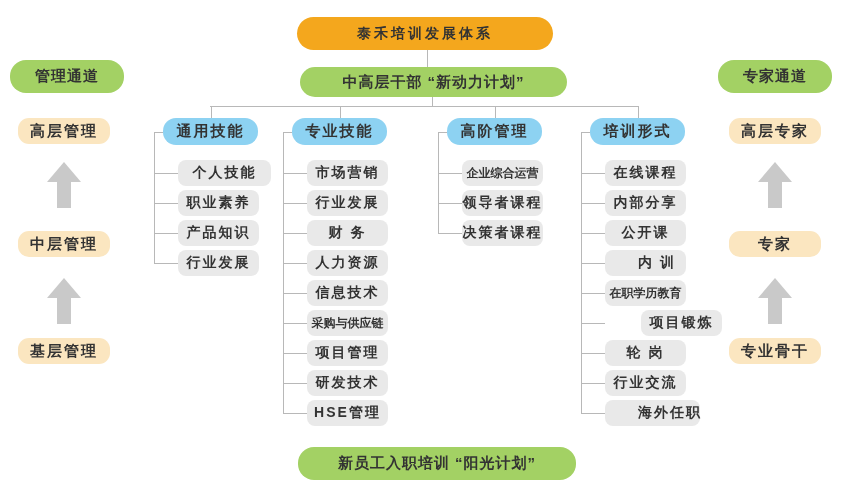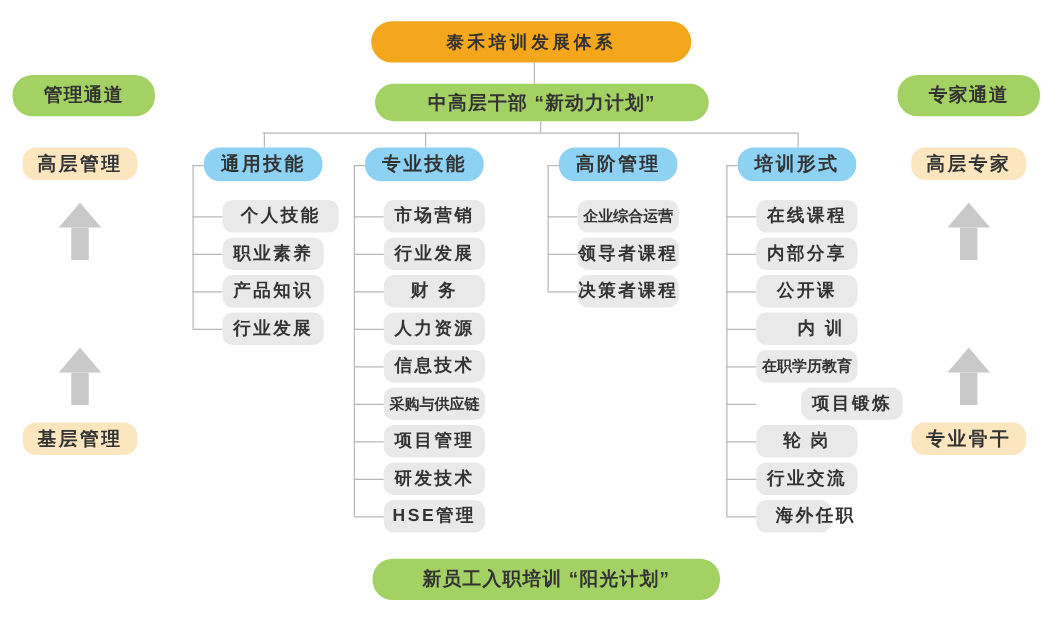--- a/index.html
+++ b/index.html
@@ -30,32 +30,34 @@
 
   <div class="box title-box" style="left:297px;top:17px;width:256px;height:33px;">泰禾培训发展体系</div>
   <div class="box green-box" style="left:300px;top:67px;width:267px;height:30px;">中高层干部 “新动力计划”</div>
 
   <div class="box green-box" style="left:10px;top:60px;width:114px;height:33px;">管理通道</div>
   <div class="box tan-box" style="left:18px;top:118px;width:92px;height:26px;">高层管理</div>
   <div class="up-arrow" style="left:47px;top:162px;">
     <div class="head"></div>
       <div class="shaft"></div>
   </div>
+  <div class="box tan-box" style="left:18px;top:231px;width:92px;height:26px;">中层管理</div>
   <div class="up-arrow" style="left:47px;top:278px;">
     <div class="head"></div>
       <div class="shaft"></div>
   </div>
   <div class="box tan-box" style="left:18px;top:338px;width:92px;height:26px;">基层管理</div>
 
   <div class="box green-box" style="left:718px;top:60px;width:114px;height:33px;">专家通道</div>
   <div class="box tan-box" style="left:729px;top:118px;width:92px;height:26px;">高层专家</div>
   <div class="up-arrow" style="left:758px;top:162px;">
     <div class="head"></div>
       <div class="shaft"></div>
   </div>
+  <div class="box tan-box" style="left:729px;top:231px;width:92px;height:26px;">专家</div>
   <div class="up-arrow" style="left:758px;top:278px;">
     <div class="head"></div>
       <div class="shaft"></div>
   </div>
   <div class="box tan-box" style="left:729px;top:338px;width:92px;height:26px;">专业骨干</div>
 
   <div id="tree">
       <div class="cline" style="left: 427px; top: 50px; width: 1px; height: 17px;"></div>
       <div class="cline" style="left: 432px; top: 97px; width: 1px; height: 9px;"></div>
       <div class="cline" style="left: 210px; top: 106px; width: 428px; height: 1px;"></div>
@@ -117,17 +119,17 @@
       <div class="box gray-box" style="left: 605px; top: 250px; width: 81px; height: 26px; padding-left: 23px;">内 训</div>
       <div class="cline" style="left: 581px; top: 293px; width: 24px; height: 1px;"></div>
       <div class="box gray-box small" style="left: 605px; top: 280px; width: 81px; height: 26px;">在职学历教育</div>
       <div class="cline" style="left: 581px; top: 323px; width: 24px; height: 1px;"></div>
       <div class="box gray-box" style="left: 605px; top: 310px; width: 81px; height: 26px; margin-left: 36px;">项目锻炼</div>
       <div class="cline" style="left: 581px; top: 353px; width: 24px; height: 1px;"></div>
       <div class="box gray-box" style="left: 605px; top: 340px; width: 81px; height: 26px;">轮 岗</div>
       <div class="cline" style="left: 581px; top: 383px; width: 24px; height: 1px;"></div>
       <div class="box gray-box" style="left: 605px; top: 370px; width: 81px; height: 26px;">行业交流</div>
       <div class="cline" style="left: 581px; top: 413px; width: 24px; height: 1px;"></div>
-      <div class="box gray-box" style="left: 605px; top: 400px; width: 60px; height: 26px; padding-left: 35px;">海外任职</div>
+      <div class="box gray-box" style="left: 605px; top: 400px; width: 95px; height: 26px; padding-left: 35px;">海外任职</div>
     </div>
 
   <div class="box green-box" style="left:298px;top:447px;width:278px;height:33px;">新员工入职培训 “阳光计划”</div>
 </div>
 
 </body></html>

